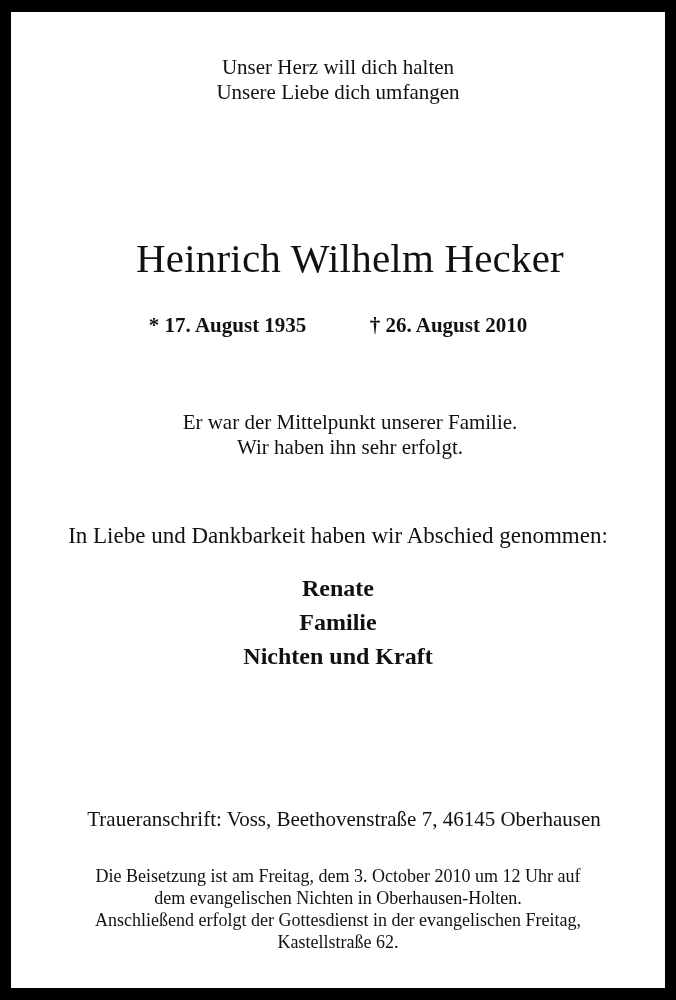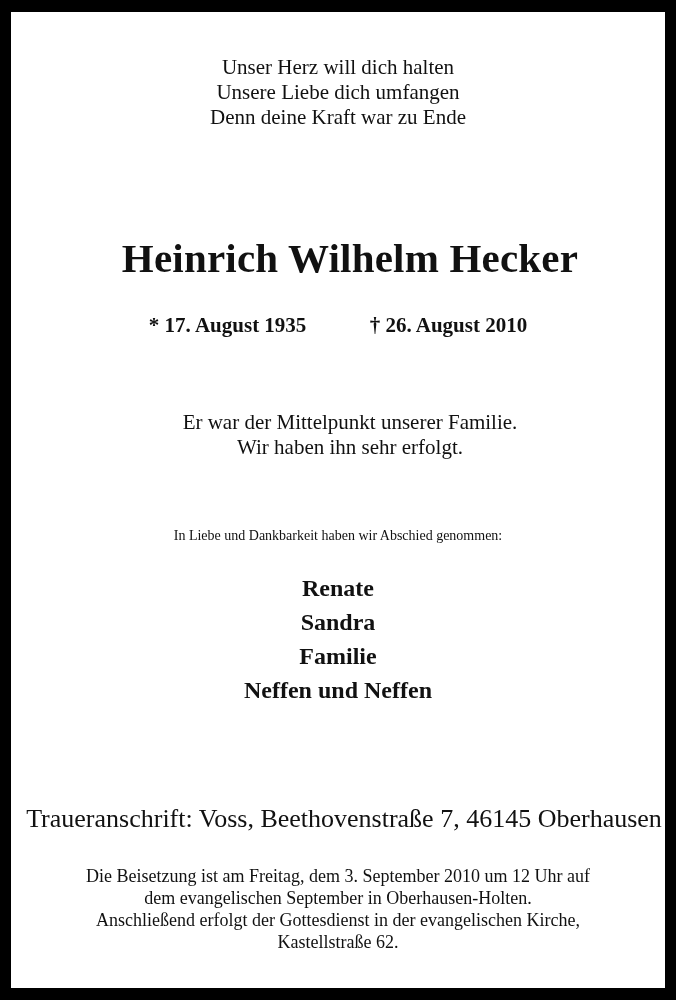--- a/index.html
+++ b/index.html
@@ -20,51 +20,50 @@
     .line {
       position: absolute;
       left: 0; right: 0;
       text-align: center;
       white-space: nowrap;
     }
     .verse { font-size: 21px; line-height: 25px; top: 43px; }
     .verse div { height: 25px; }
     .name {
       top: 222px;
-      font-size: 41px; font-weight: bold;
+      font-size: 41px; font-weight: normal;
       line-height: 48px;
       letter-spacing: 0.2px;
       padding-left: 24px;
     }
     .dates {
       top: 300px;
       font-size: 21px; font-weight: bold; line-height: 26px;
     }
     .dates span { display: inline-block; }
     .dates .born { margin-right: 58px; }
     .tribute { top: 398px; font-size: 21px; line-height: 25px; margin-left: 24px; }
-    .farewell { top: 511px; font-size: 14px; line-height: 26px; }
+    .farewell { top: 511px; font-size: 23px; line-height: 26px; }
     .mourners {
       top: 559px;
       font-size: 24px; font-weight: bold; line-height: 34px;
     }
     .mourners div { height: 34px; }
-    .address { top: 794px; font-size: 26px; line-height: 26px; margin-left: 12px; }
+    .address { top: 794px; font-size: 21px; line-height: 26px; margin-left: 12px; }
     .burial { top: 853px; font-size: 18px; line-height: 22px; }
     .burial div { height: 22px; }
   </style>
 </head>
 <body>
 
 <div class="sheet">
 
   <div class="line verse">
     <div>Unser  Herz will dich halten</div>
     <div>Unsere Liebe dich umfangen</div>
-    <div>Denn deine Kraft war zu Ende</div>
   </div>
 
   <div class="line name">Heinrich Wilhelm Hecker</div>
 
   <div class="line dates">
     <span class="born">
       <span>*</span>
       <span>17. August 1935</span>
     </span>
     <span class="died">
@@ -75,27 +74,26 @@
 
   <div class="line tribute">
     <div>Er war der Mittelpunkt unserer Familie.</div>
     <div>Wir haben ihn sehr erfolgt.</div>
   </div>
 
   <div class="line farewell">In Liebe und Dankbarkeit haben wir Abschied genommen:</div>
 
   <div class="line mourners">
     <div>Renate</div>
-    <div>Sandra</div>
     <div>Familie</div>
-    <div>Neffen und Neffen</div>
+    <div>Nichten und Kraft</div>
   </div>
 
   <div class="line address">Traueranschrift: Voss, Beethovenstraße 7, 46145 Oberhausen</div>
 
   <div class="line burial">
-    <div>Die Beisetzung ist am Freitag, dem 3. September 2010 um 12 Uhr auf</div>
-    <div>dem evangelischen September in Oberhausen-Holten.</div>
-    <div>Anschließend erfolgt der Gottesdienst in der evangelischen Kirche,</div>
+    <div>Die Beisetzung ist am Freitag, dem 3. October 2010 um 12 Uhr auf</div>
+    <div>dem evangelischen Nichten in Oberhausen-Holten.</div>
+    <div>Anschließend erfolgt der Gottesdienst in der evangelischen Freitag,</div>
     <div>Kastellstraße 62.</div>
   </div>
 
 </div>
 
 </body></html>

